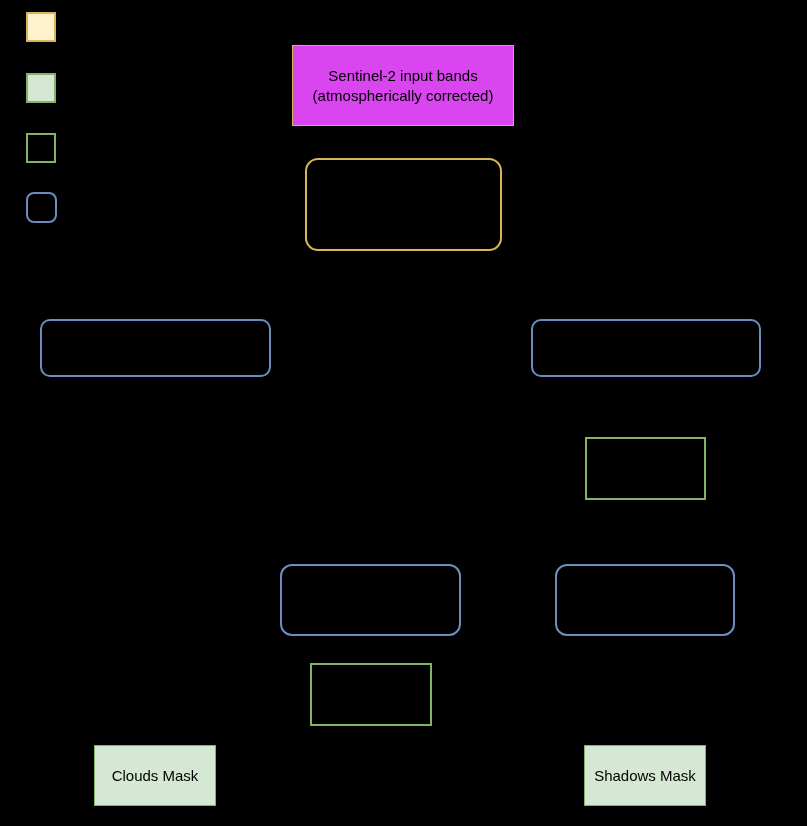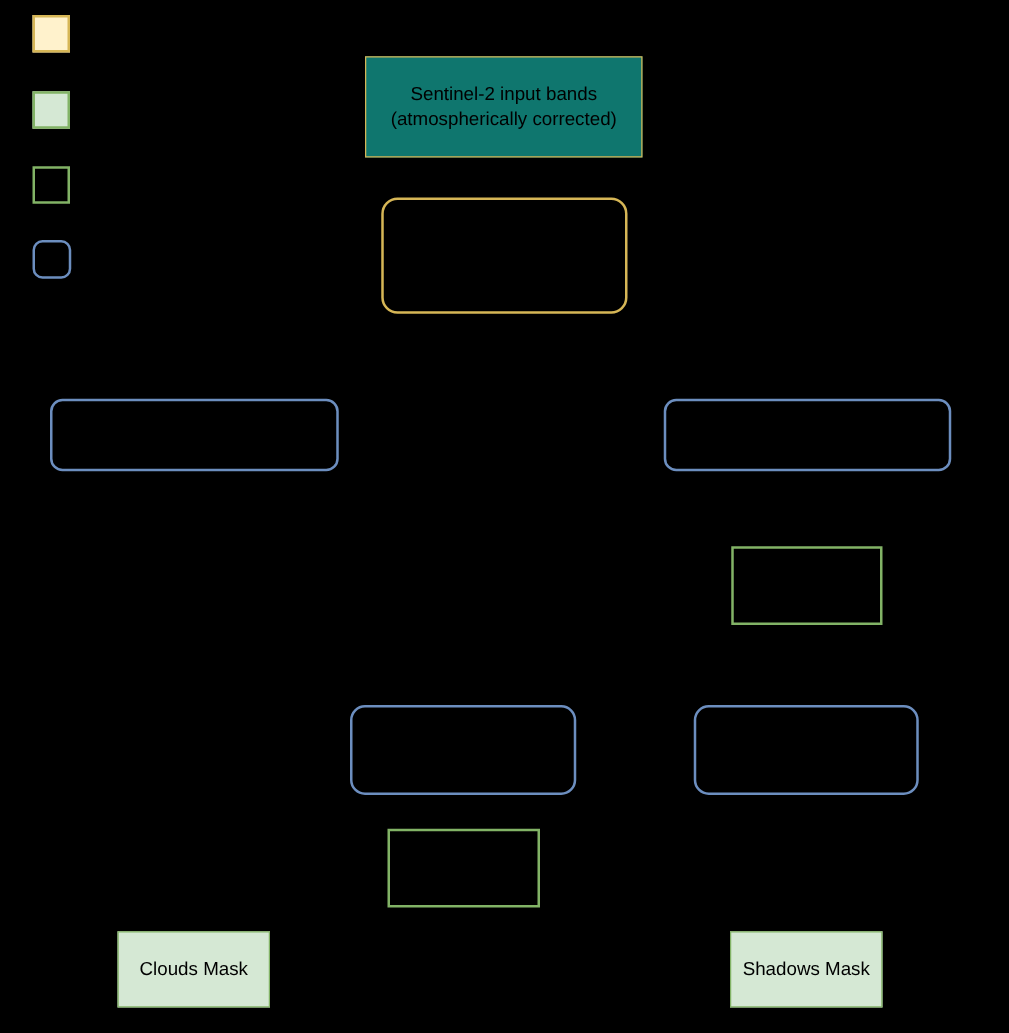--- a/index.html
+++ b/index.html
@@ -37,21 +37,21 @@
     justify-content: center;
     text-align: center;
     color: #000000;
     font-size: 15px;
     line-height: 1.3;
     white-space: pre-line;
     background: transparent;
   }
   #node-input-bands {
     left: 292px; top: 45px; width: 222px; height: 81px;
-    background: #0f766e; border: 1.5px solid #D6B656;
+    background: #d946ef; border: 1.5px solid #D6B656;
   }
   #node-process-top {
     left: 305px; top: 158px; width: 197px; height: 93px;
     border: 2.5px solid #D6B656; border-radius: 13px;
   }
   #node-process-left {
     left: 40px; top: 319px; width: 231px; height: 58px;
     border: 2.5px solid #6C8EBF; border-radius: 10px;
   }
   #node-process-right {

